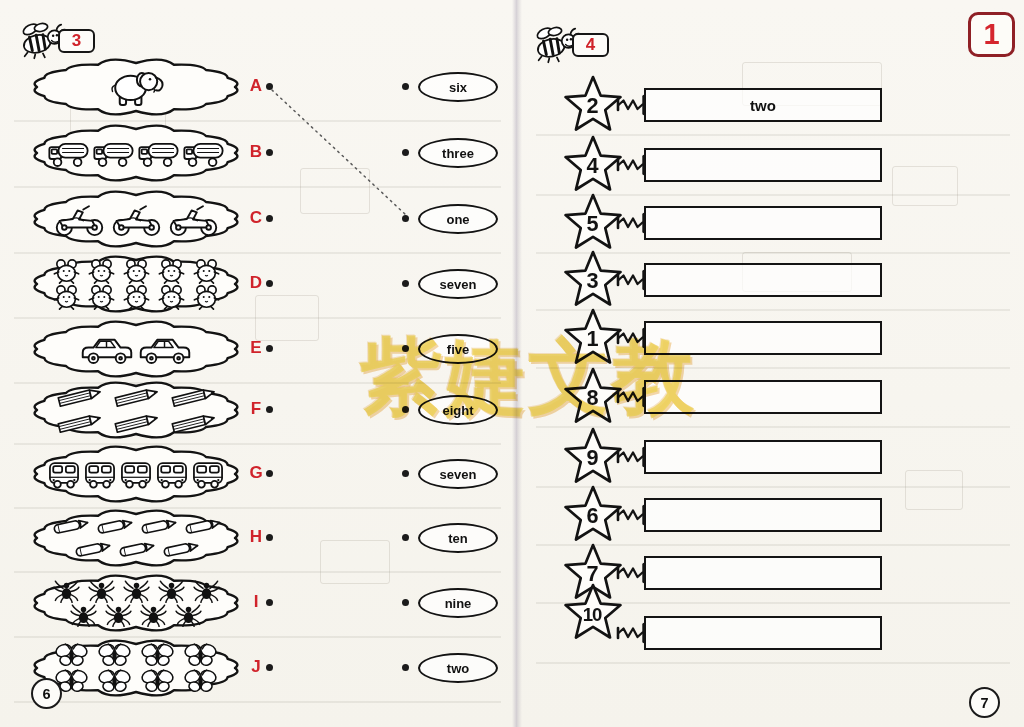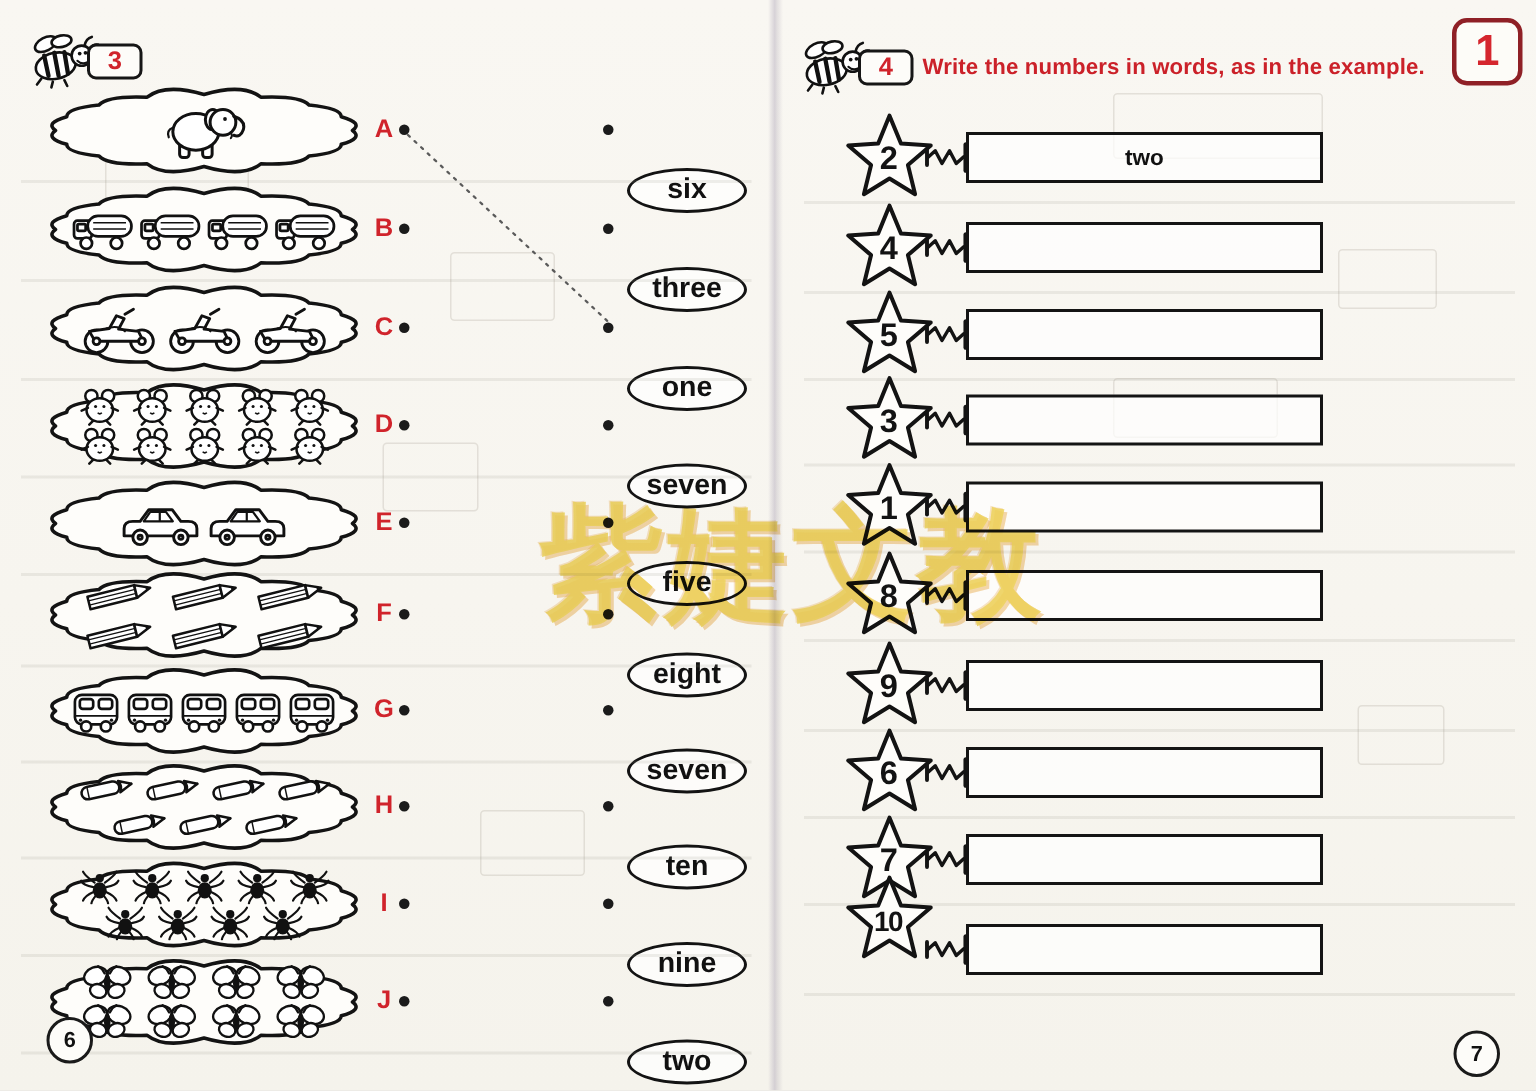--- a/index.html
+++ b/index.html
@@ -41,21 +41,21 @@
   .cloud .items {
     position:absolute; left:12px; right:12px; top:4px; bottom:4px;
     display:flex; flex-wrap:wrap; justify-content:center; align-content:center; align-items:center;
   }
   .cloud .items svg { display:block; }
   .letter { position:absolute; width:16px; text-align:center; color:#d0232b; font-weight:bold; font-size:17px; }
   .dot { position:absolute; width:7px; height:7px; border-radius:50%; background:#1b1b1b; }
   .word-oval {
     position:absolute; width:80px; height:30px; border:2.6px solid #131313; border-radius:50%;
     background:rgba(255,255,255,.72); display:flex; align-items:center; justify-content:center;
-    font-weight:bold; font-size:19px; color:#111;margin-top:40px;
+    font-weight:bold; font-size:13px; color:#111;
   }
   .match-svg { position:absolute; inset:0; pointer-events:none; }
   
   .star-wrap { position:absolute; width:62px; height:60px; }
   .star-wrap svg { display:block; }
   .rope { position:absolute; width:32px; height:26px; }
   .answer-box {
     position:absolute; width:238px; height:34px; border:2.6px solid #141414;
     background:rgba(255,255,255,.7); display:flex; align-items:center; justify-content:center;
     font-weight:bold; font-size:15px; color:#111;
@@ -556,21 +556,20 @@
   <div class="spine"></div>
 
   <div class="page right">
     <div class="ex-header" style="left:0;top:18px;width:502px;">
       <svg class="bee" style="left:8px;top:6px;">
           <use href="#s-bee"></use>
         </svg>
       <div class="ex-badge" style="left:50px;top:15px;">
         <span>4</span>
       </div>
-      <div class="ex-title" style="left:93px;top:19px;">Write the numbers in words, as in the example.</div>
     </div>
 
     <div style="position:absolute;inset:0;">
         <div class="star-wrap" style="left: 40px; top: 75px;">
           <svg width="62" height="60" viewBox="0 0 60 58">
             <use href="#s-star"></use>
             <text x="29" y="36.5" text-anchor="middle" font-size="21" font-weight="bold" fill="#131313" font-family="Liberation Sans, DejaVu Sans, sans-serif" letter-spacing="-1">2</text>
           </svg>
         </div>
         <div class="rope" style="left: 94px; top: 92px;"><svg width="32" height="26">

